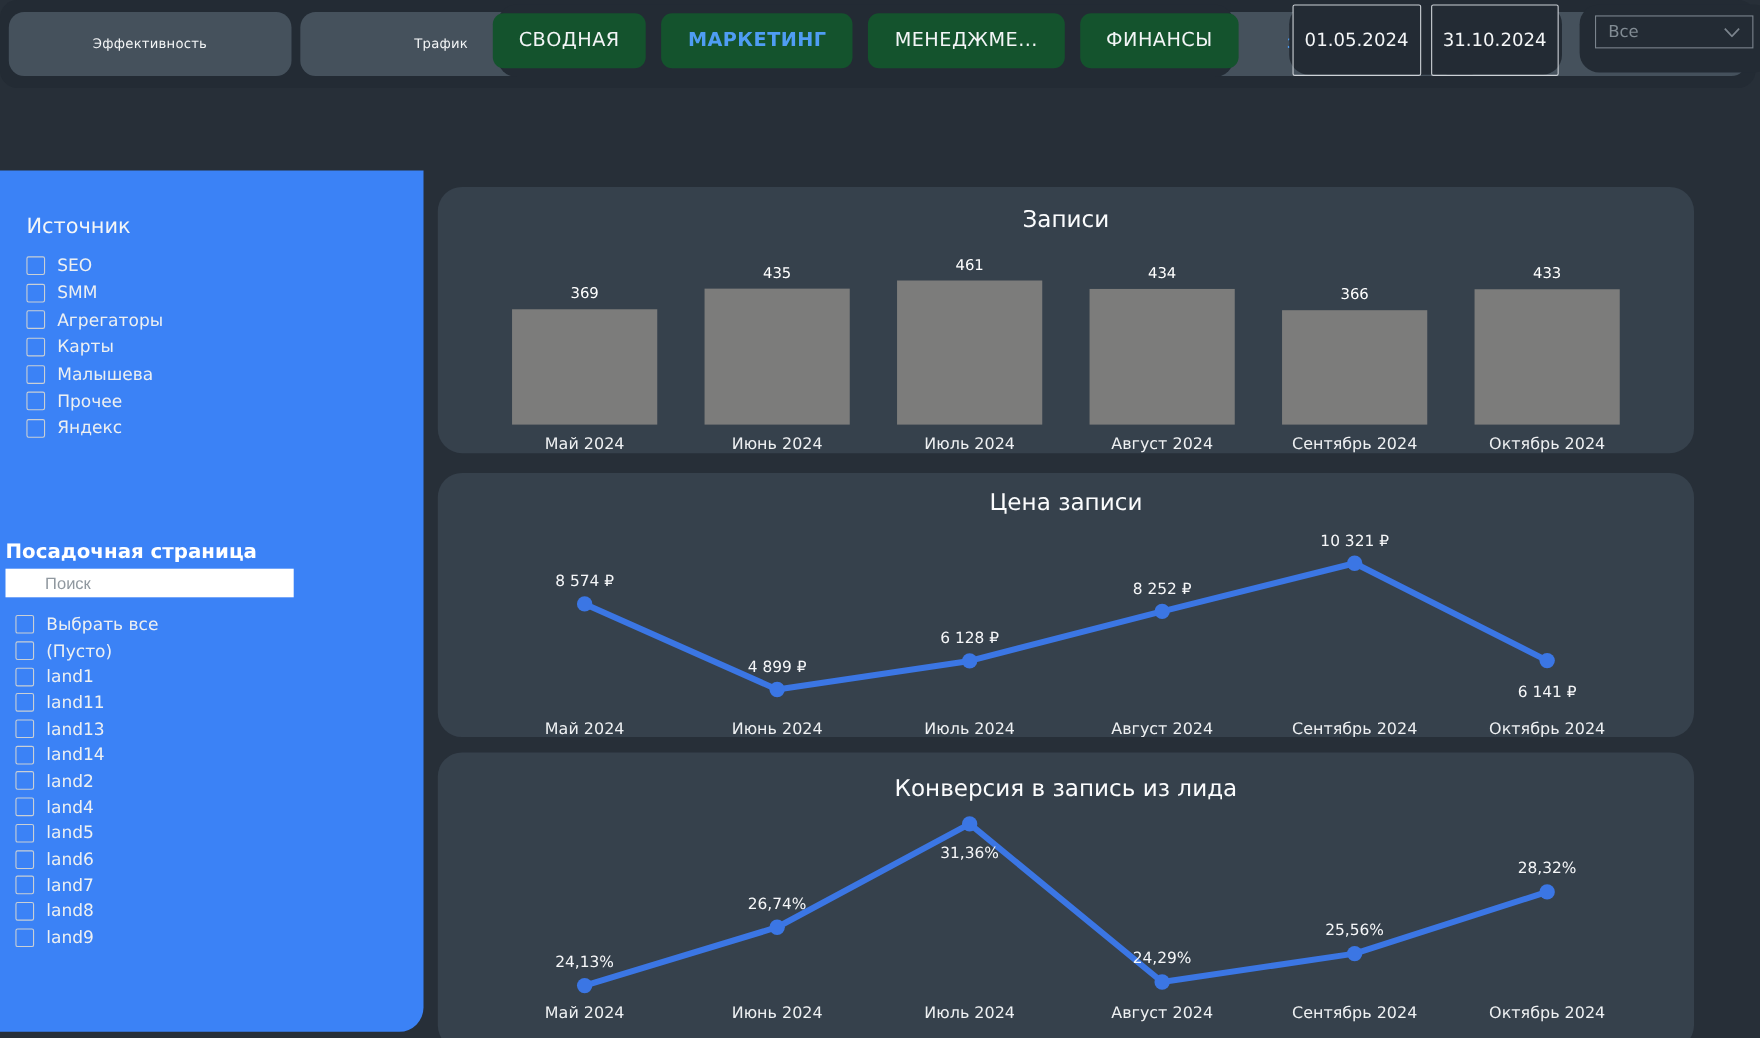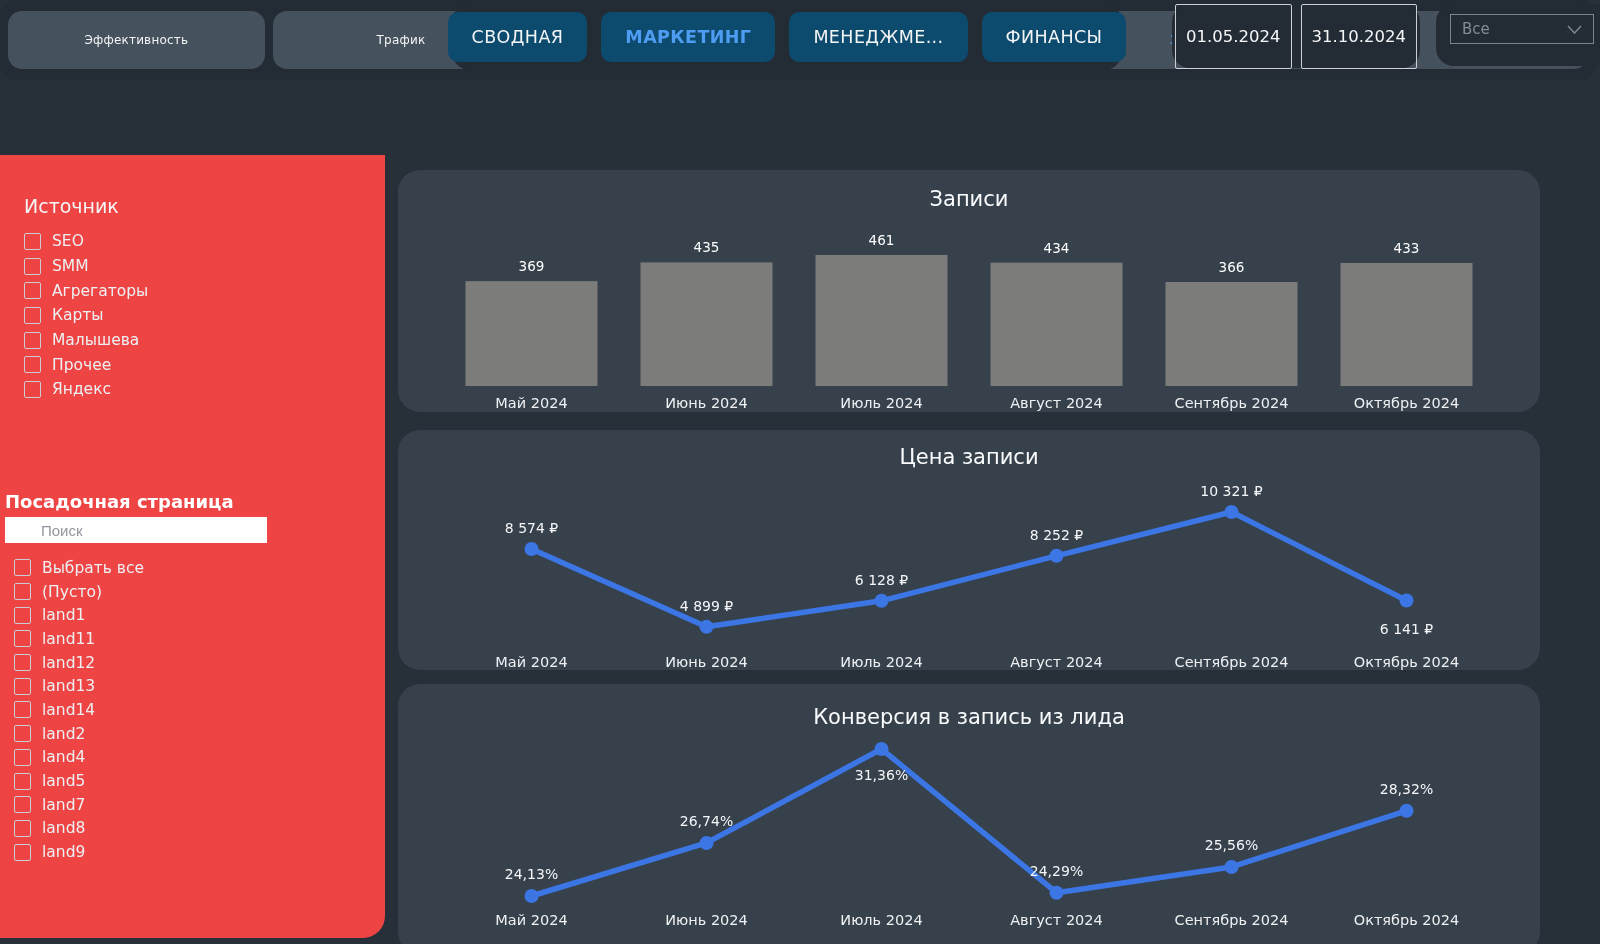--- a/index.html
+++ b/index.html
@@ -7,21 +7,21 @@
     width:1600px;height:944px;position:relative;overflow:hidden;
     background:#272f38;
     font-family:"DejaVu Sans","Liberation Sans",sans-serif;
     -webkit-font-smoothing:antialiased;
   }
   .round-box{position:absolute;background:#232b34;border-radius:18px;}
 
   
   #top-tabs{left:452px;top:4px;width:670px;height:66px;display:flex;align-items:center;justify-content:center;gap:14px;}
   .ttab{
-    height:50px;padding:0 24px;border-radius:10px;background:#0c4a6e;
+    height:50px;padding:0 24px;border-radius:10px;background:#14532d;
     color:#f3f5f6;font-size:17.5px;letter-spacing:.4px;display:flex;align-items:center;cursor:default;text-align:right;
   }
   .ttab.active{color:#4f9df3;font-weight:700;}
 
   
   #dates{left:1172px;top:4px;width:248px;height:64px;display:flex;align-items:center;justify-content:center;gap:9px;}
   .date-box{
     border:1px solid #ccd1d6;border-radius:2px;color:#f4f6f7;font-size:16.5px;
     height:31px;display:flex;align-items:center;padding:16px 10px;
   }
@@ -37,21 +37,21 @@
   
   #nav-strip{left:0;top:72px;width:1596px;height:80px;border-radius:16px;background:#232b34;
     display:flex;align-items:center;justify-content:space-between;padding:0 8px;box-sizing:border-box;gap:8px;}
   .ntab{
     flex:1;height:58px;border-radius:14px;background:#45515c;color:#f3f5f6;font-size:12px;
     display:flex;align-items:center;justify-content:center;letter-spacing:.2px;cursor:default;
   }
   .ntab.active{color:#4f9df3;font-weight:700;}
 
   
-  #sidebar{position:absolute;left:0;top:155px;width:385px;height:783px;background:#ef4444;border-radius:0 0 22px 0;}
+  #sidebar{position:absolute;left:0;top:155px;width:385px;height:783px;background:#3b82f6;border-radius:0 0 22px 0;}
   .group-title{color:#f4f6f7;font-size:19px;}
   .group-title.bold{font-size:18px;font-weight:700;color:#ffffff;}
   #source-group{position:absolute;left:24px;top:40px;}
   #source-options{margin-top:12px;}
   #landing-group{position:absolute;left:5px;top:336px;width:258px;}
   .cb-row{display:flex;align-items:center;height:24.7px;cursor:default;}
   #landing-options .cb-row{height:23.7px;padding-left:9px;}
   .cb{width:15px;height:15px;border:1.5px solid #c9cfd5;border-radius:2px;margin-right:11px;flex:none;background:transparent;}
   .cb-label{color:#edf0f2;font-size:15.5px;white-space:nowrap;}
   #search-box{margin-top:5px;width:262px;height:26px;background:#ffffff;}
@@ -152,41 +152,41 @@
         <div class="cb-row">
           <span class="cb"></span>
           <span class="cb-label">land1</span>
         </div>
         <div class="cb-row">
           <span class="cb"></span>
           <span class="cb-label">land11</span>
         </div>
         <div class="cb-row">
           <span class="cb"></span>
-          <span class="cb-label">land12</span>
-        </div>
-        <div class="cb-row">
-          <span class="cb"></span>
           <span class="cb-label">land13</span>
         </div>
         <div class="cb-row">
           <span class="cb"></span>
           <span class="cb-label">land14</span>
         </div>
         <div class="cb-row">
           <span class="cb"></span>
           <span class="cb-label">land2</span>
         </div>
         <div class="cb-row">
           <span class="cb"></span>
           <span class="cb-label">land4</span>
         </div>
         <div class="cb-row">
           <span class="cb"></span>
           <span class="cb-label">land5</span>
+        </div>
+        <div class="cb-row">
+          <span class="cb"></span>
+          <span class="cb-label">land6</span>
         </div>
         <div class="cb-row">
           <span class="cb"></span>
           <span class="cb-label">land7</span>
         </div>
         <div class="cb-row">
           <span class="cb"></span>
           <span class="cb-label">land8</span>
         </div>
         <div class="cb-row">

